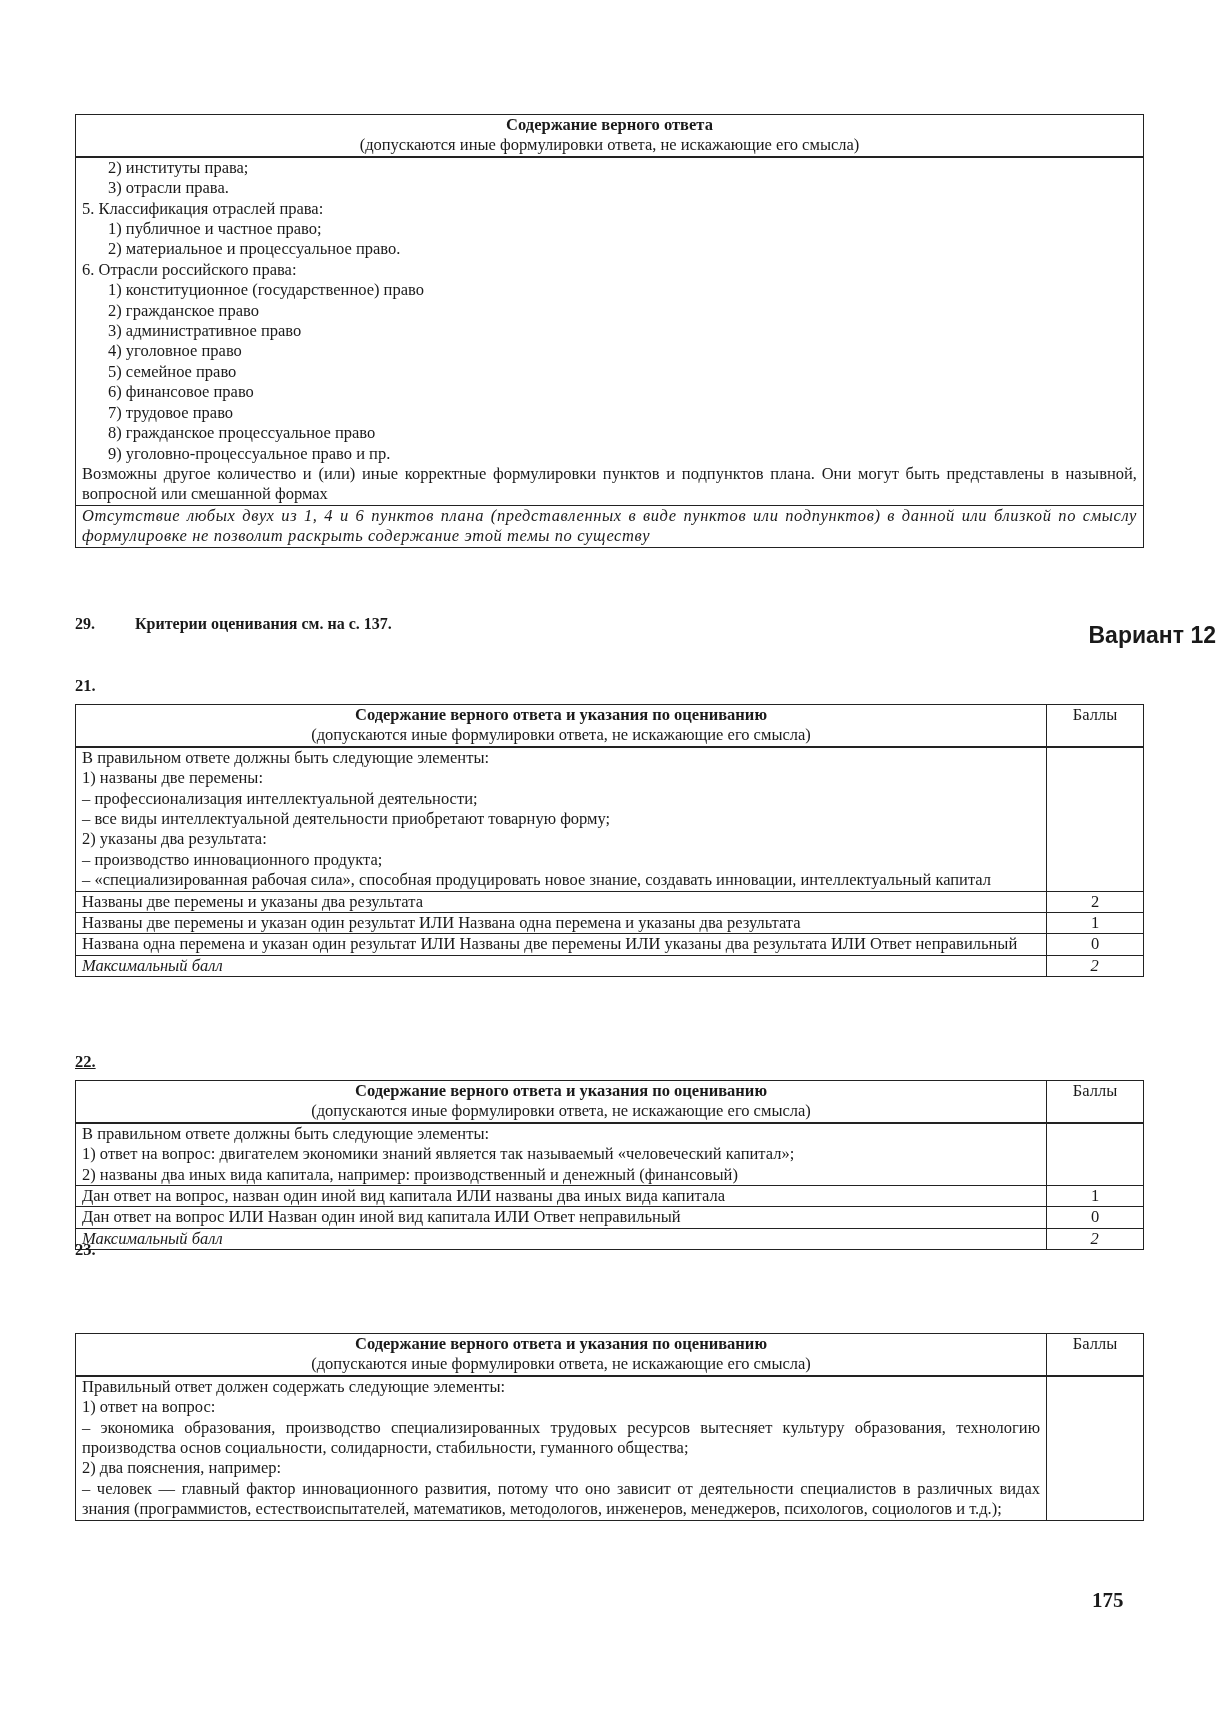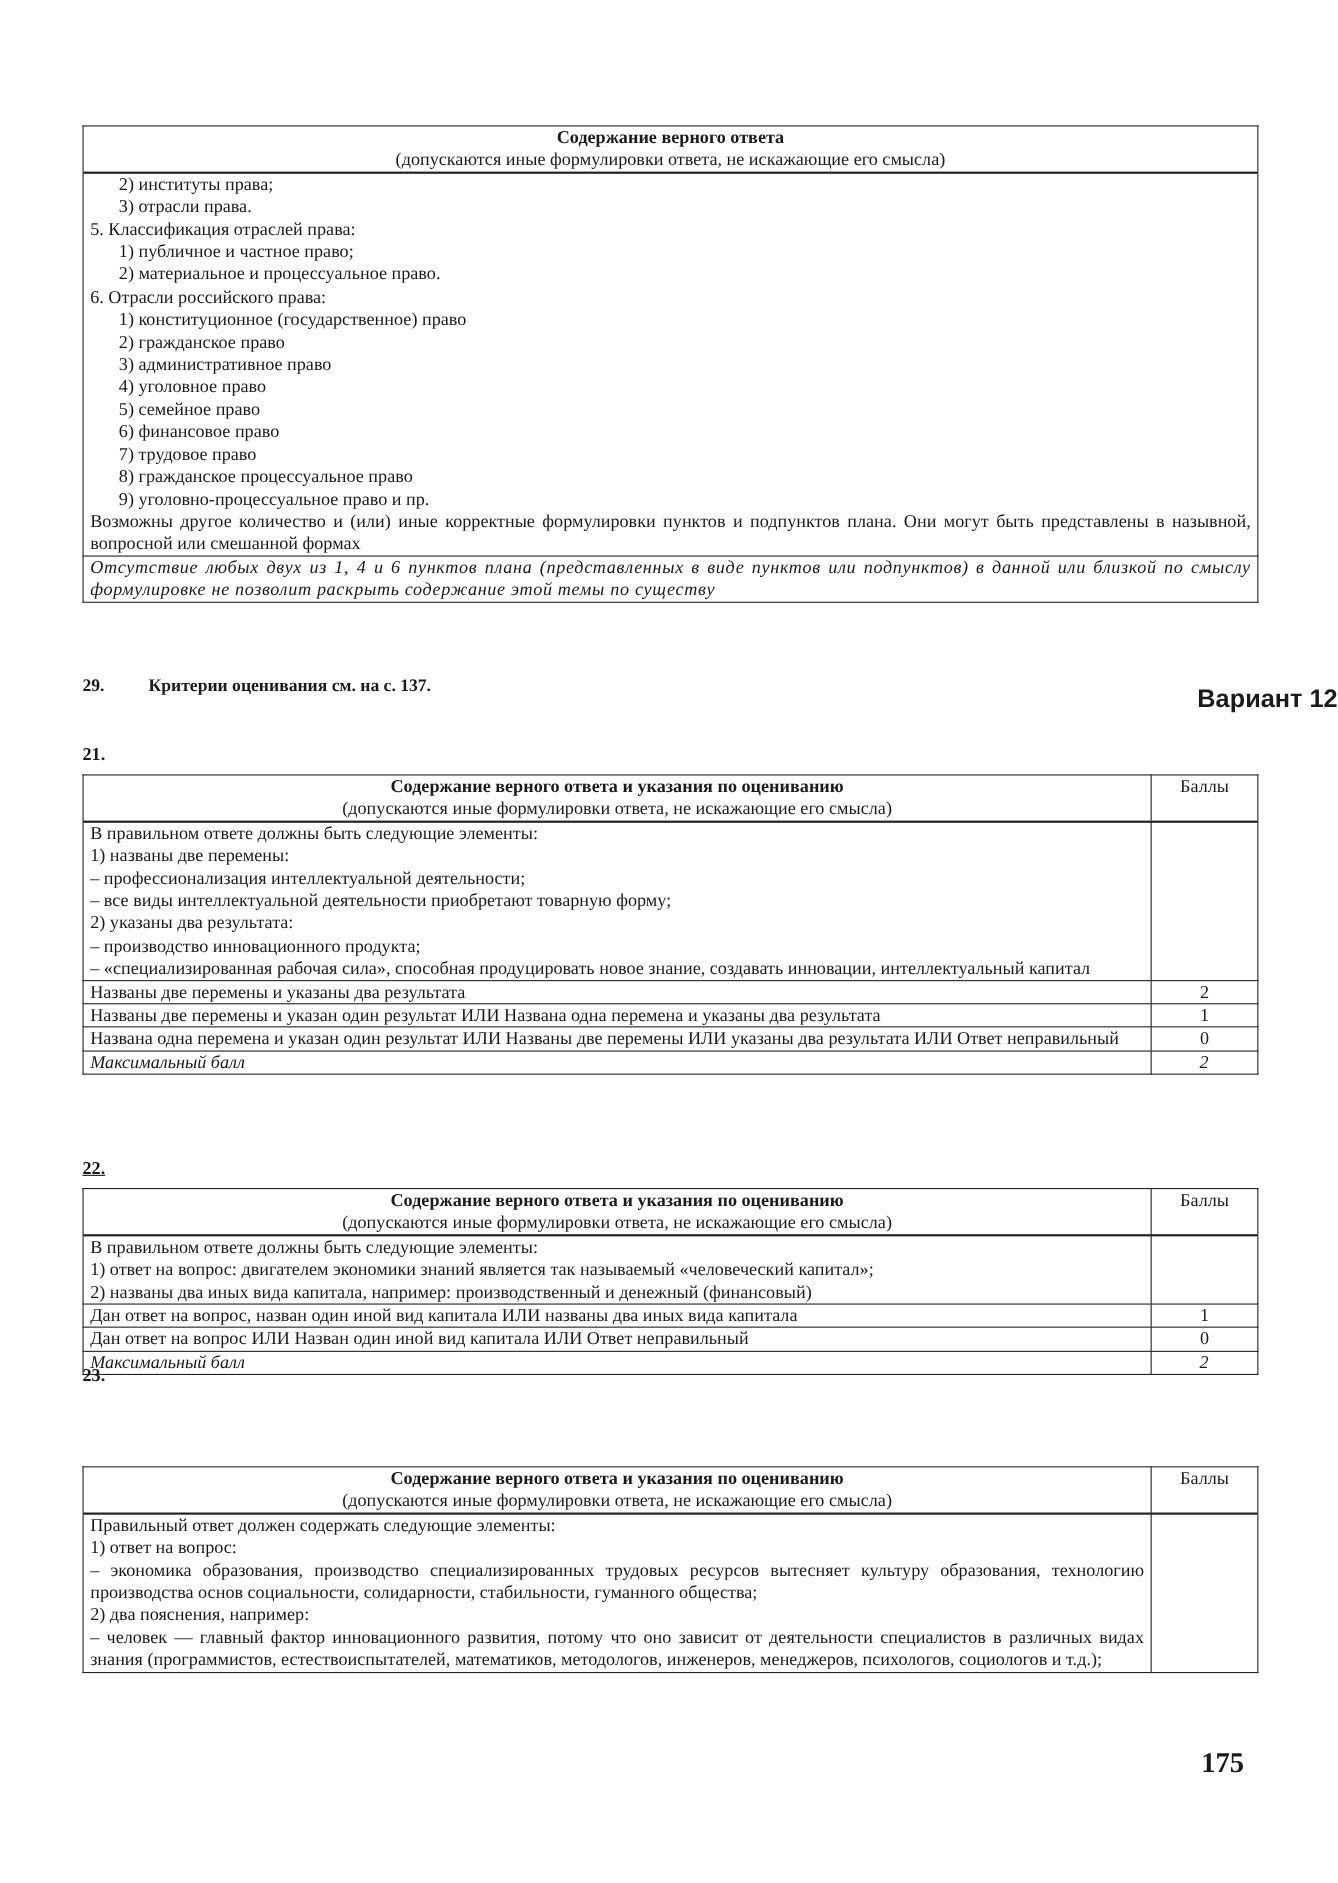--- a/index.html
+++ b/index.html
@@ -28,21 +28,21 @@
     .indent { padding-left: 26px; }
     .line { display: block; }
     .qnum { position: absolute; left: 75px; font-weight: bold; font-size: 16.5px; }
     .crit { position: absolute; left: 75px; top: 571px; font-weight: bold; font-size: 16px; margin-top: 44px; }
     .crit .n { display: inline-block; width: 60px; }
     .variant {
       position: absolute; left: 0; width: 1216px; top: 622px; text-align: right;
       font-family: "Liberation Sans", "DejaVu Sans", sans-serif;
       font-weight: bold; font-size: 23px;
     }
-    .pagenum { position: absolute; left: 1092px; top: 1588px; font-weight: bold; font-size: 26px; }
+    .pagenum { position: absolute; left: 1092px; top: 1588px; font-weight: bold; font-size: 21px; }
   </style>
 </head>
 <body>
 
 <div class="page">
 
   <table class="ans" style="top:114px;">
     <thead>
       <tr>
         <th>

